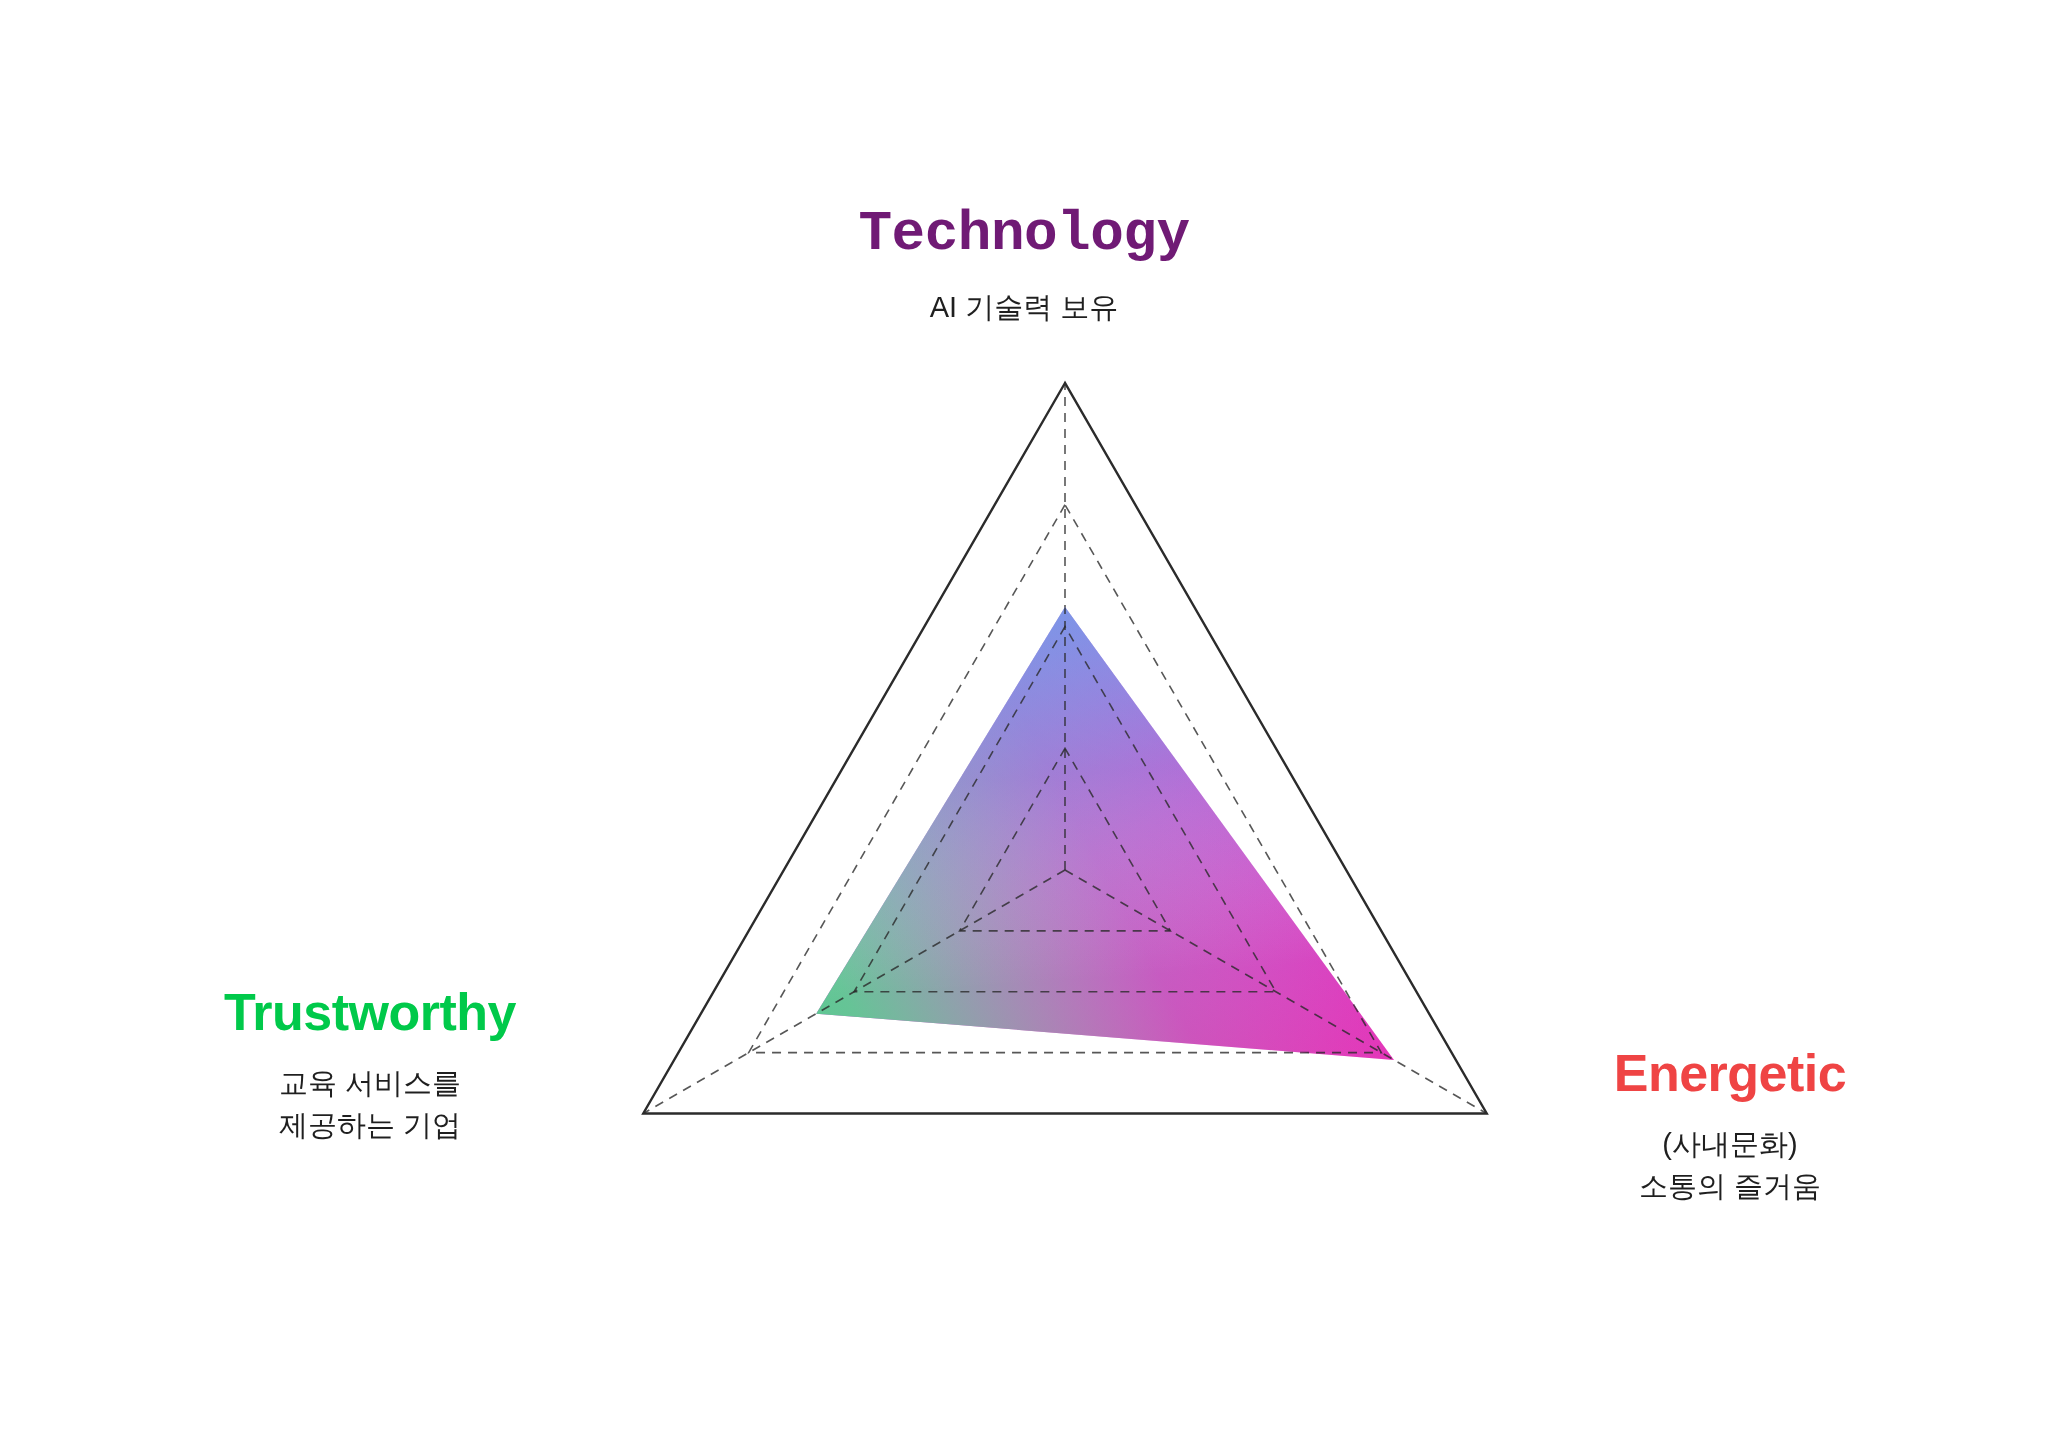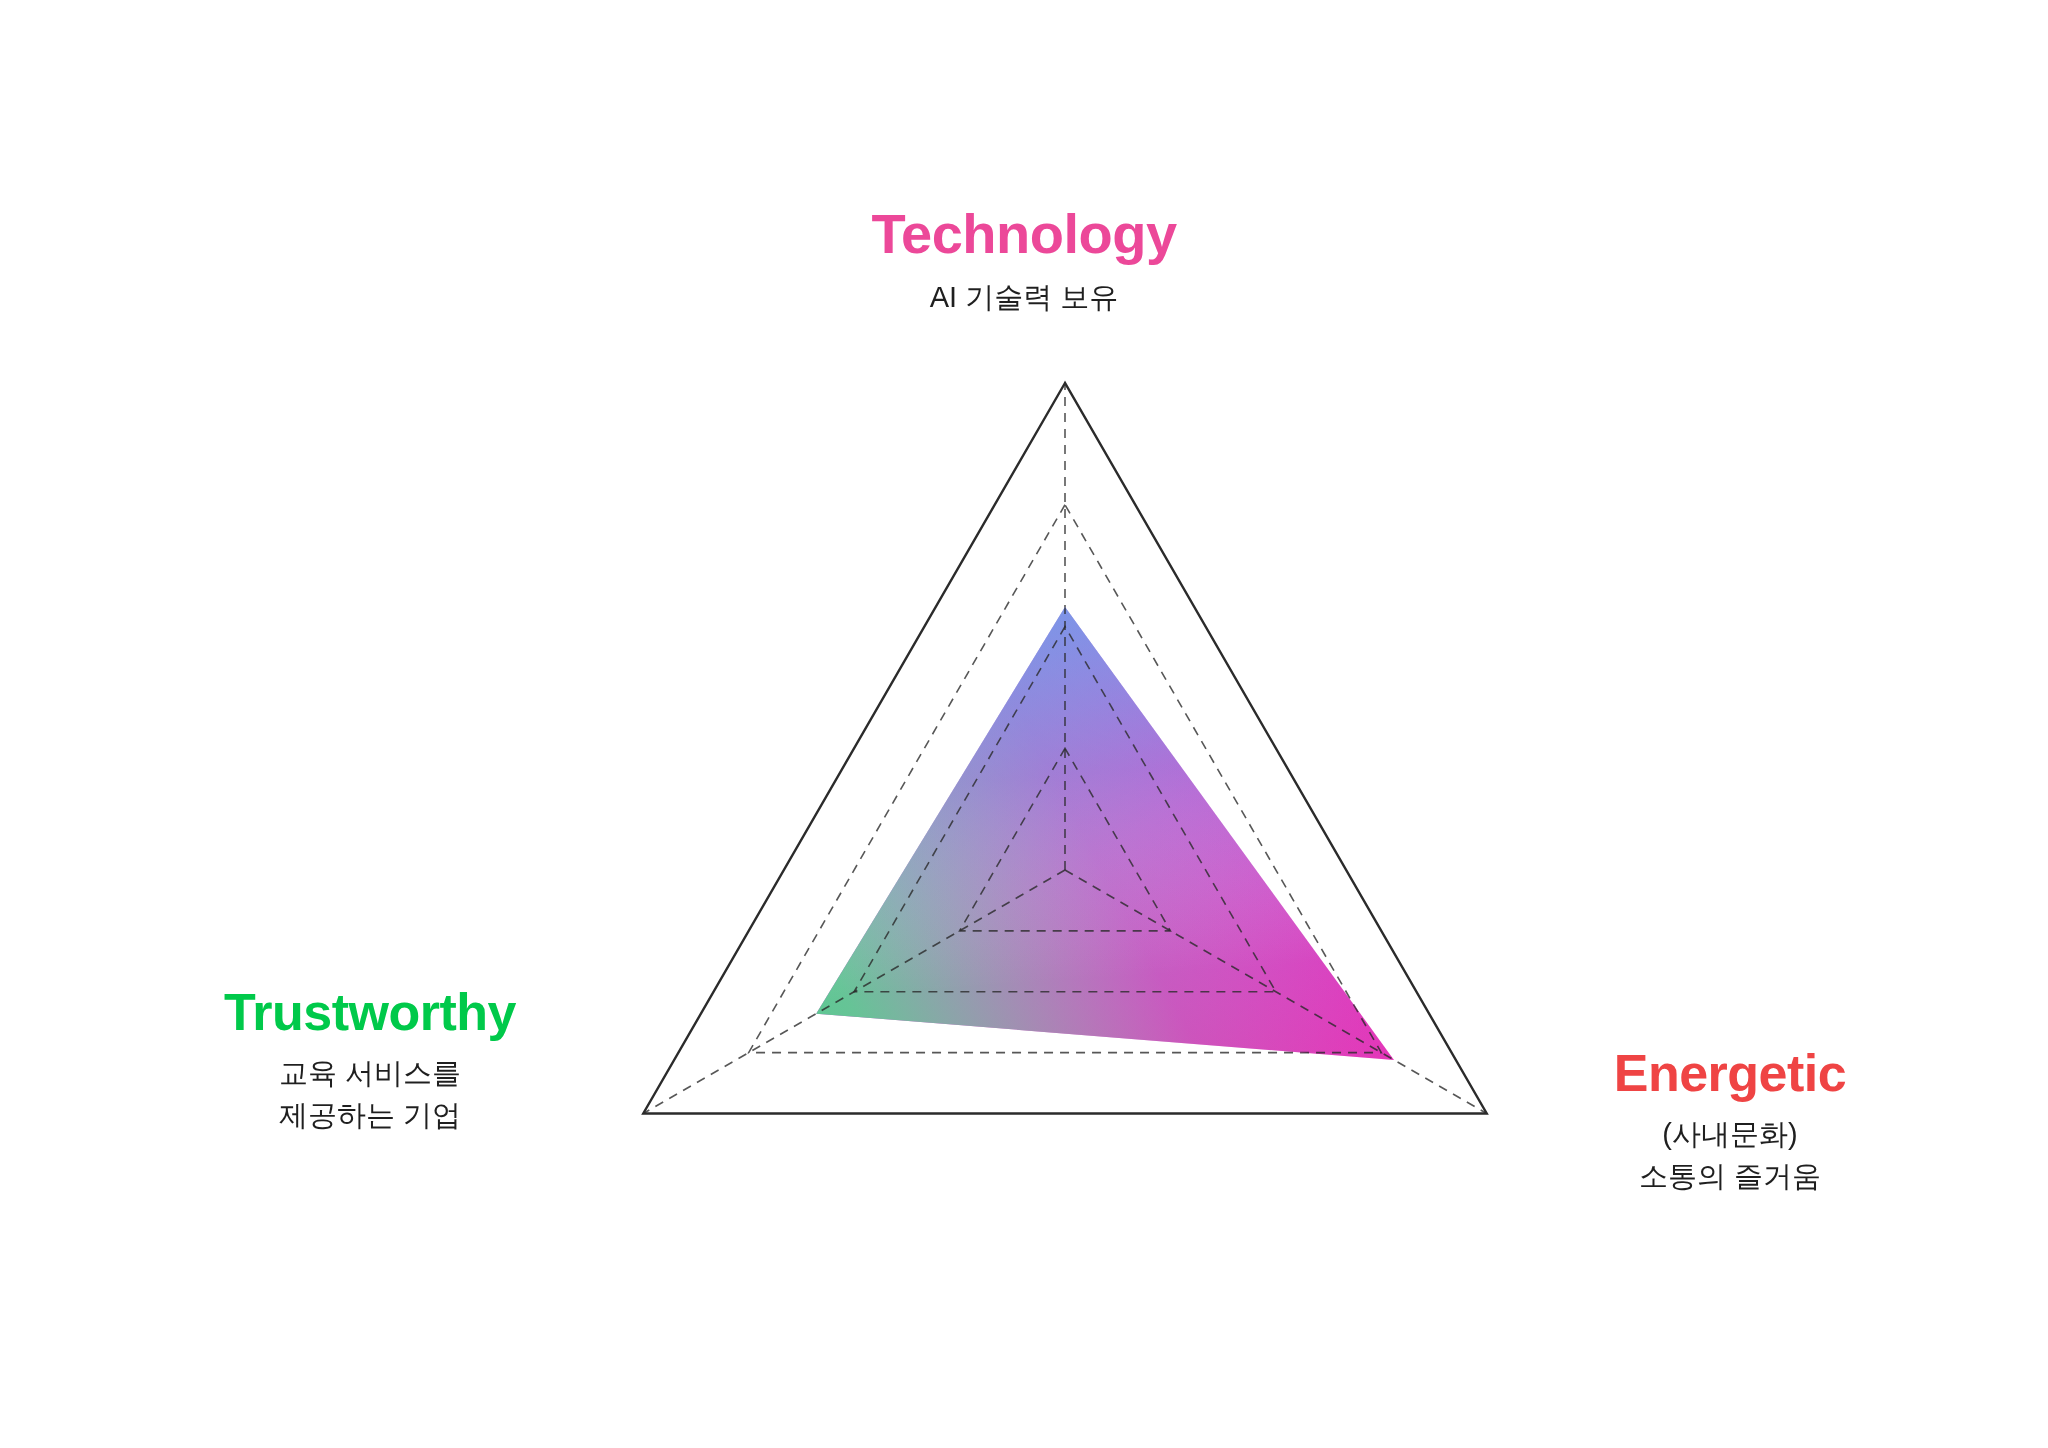--- a/index.html
+++ b/index.html
@@ -45,21 +45,21 @@
     letter-spacing: -0.5px;
     line-height: 1.05;
     white-space: nowrap;
   }
 
   .axis-subtitle {
     font-size: 29px;
     font-weight: 400;
     line-height: 1.45;
     color: #1f1f1f;
-    margin-top: 12px;
+    margin-top: 22px;
     white-space: nowrap;
   }
 
   
   #label-technology {
     left: 0;
     right: 0;
     top: 205px;
     margin: 0 auto;
     width: 2048px;
@@ -147,21 +147,21 @@
       <polygon points="1065.00,748.25 959.56,930.88 1170.44,930.88" fill="none" stroke="#2a2a2a" stroke-width="1.6" stroke-dasharray="9 7" opacity="0.8"></polygon>
       <polygon points="1065.00,626.50 854.12,991.75 1275.88,991.75" fill="none" stroke="#2a2a2a" stroke-width="1.6" stroke-dasharray="9 7" opacity="0.8"></polygon>
       <polygon points="1065.00,504.75 748.68,1052.63 1381.32,1052.63" fill="none" stroke="#2a2a2a" stroke-width="1.6" stroke-dasharray="9 7" opacity="0.8"></polygon>
       <line x1="1065" y1="870" x2="1065.00" y2="383.00" stroke="#2a2a2a" stroke-width="1.6" stroke-dasharray="9 7" opacity="0.8"></line>
       <line x1="1065" y1="870" x2="643.25" y2="1113.50" stroke="#2a2a2a" stroke-width="1.6" stroke-dasharray="9 7" opacity="0.8"></line>
       <line x1="1065" y1="870" x2="1486.75" y2="1113.50" stroke="#2a2a2a" stroke-width="1.6" stroke-dasharray="9 7" opacity="0.8"></line>
     </g>
   </svg>
 
   <div class="axis-label-block" id="label-technology">
-    <div class="axis-title" style="color: #ec4899;">Technology</div>
+    <div class="axis-title" style="color: #701a75; font-family: Liberation Mono, monospace;">Technology</div>
     <div class="axis-subtitle">
       <span class="sub-line">AI 기술력 보유</span>
     </div>
   </div>
 
   <div class="axis-label-block" id="label-trustworthy">
     <div class="axis-title" style="color: rgb(0, 201, 74);">Trustworthy</div>
     <div class="axis-subtitle">
       <span class="sub-line">교육 서비스를</span>
       <span class="sub-line">제공하는 기업</span>

